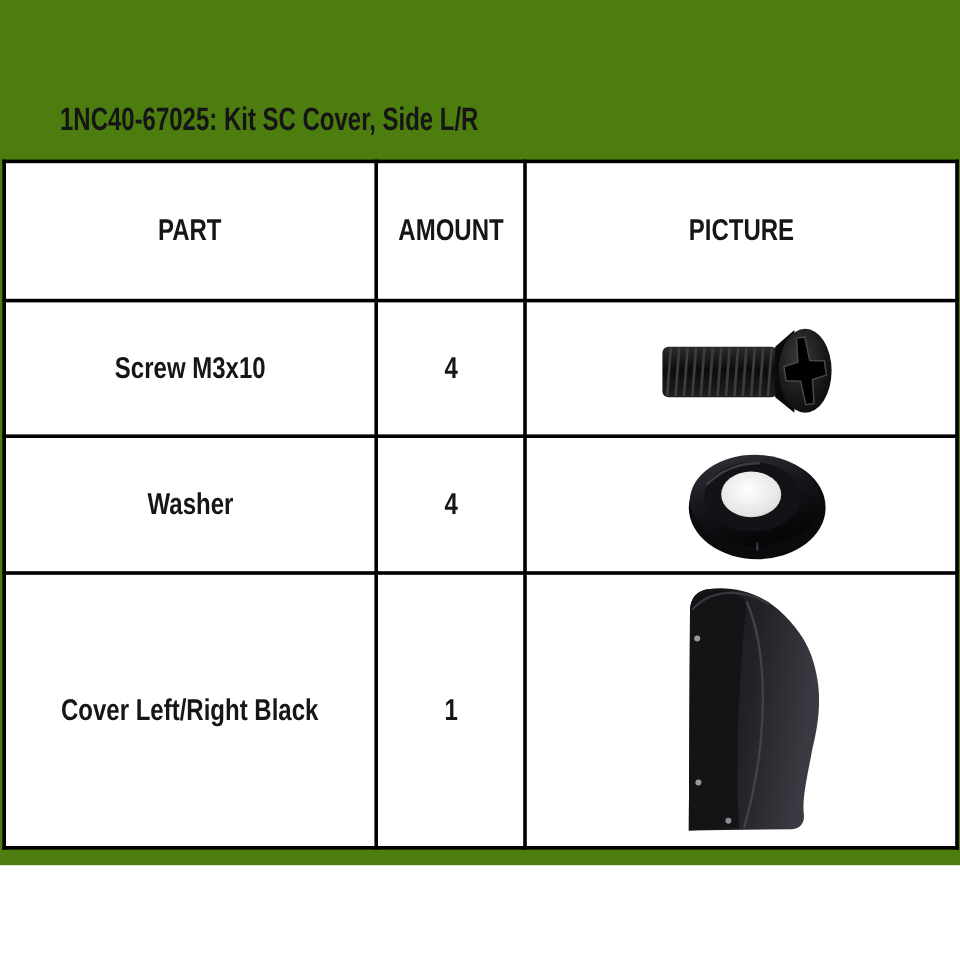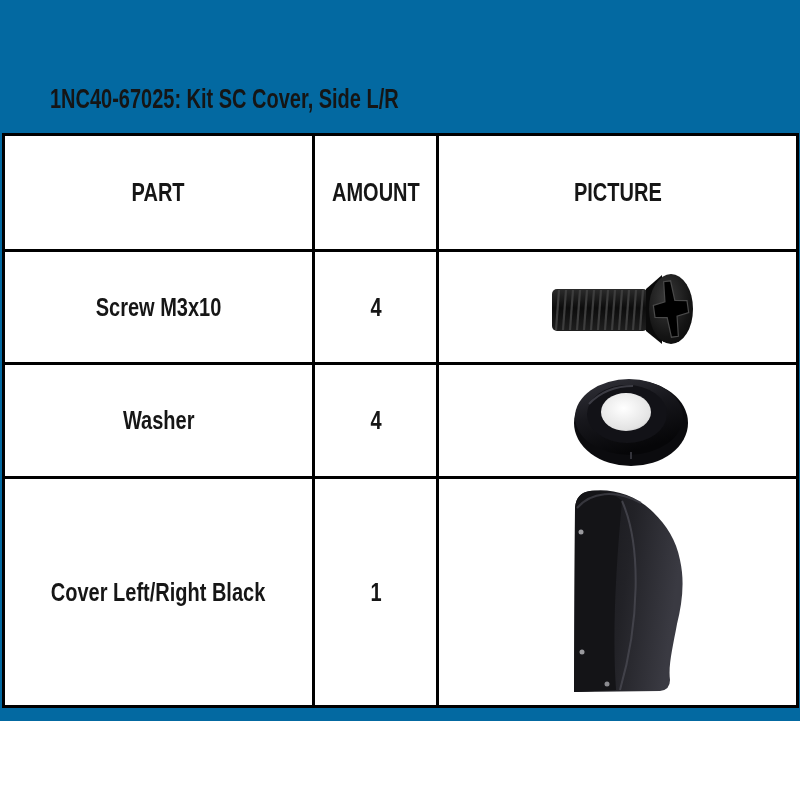--- a/index.html
+++ b/index.html
@@ -6,21 +6,21 @@
   body {
     width: 800px; height: 800px;
     background: #ffffff;
     font-family: "Liberation Sans", sans-serif;
     color: #1a1a1a;
     overflow: hidden;
   }
   .page {
     position: relative;
     width: 800px; height: 721px;
-    background: #0369a1;
+    background: #4d7c0f;
   }
   .title {
     position: absolute;
     left: 50px; top: 84px;
     margin: 0;
     font-size: 27px;
     font-weight: bold;
     white-space: nowrap;
     transform: scaleX(0.74);
     transform-origin: 0 50%;

